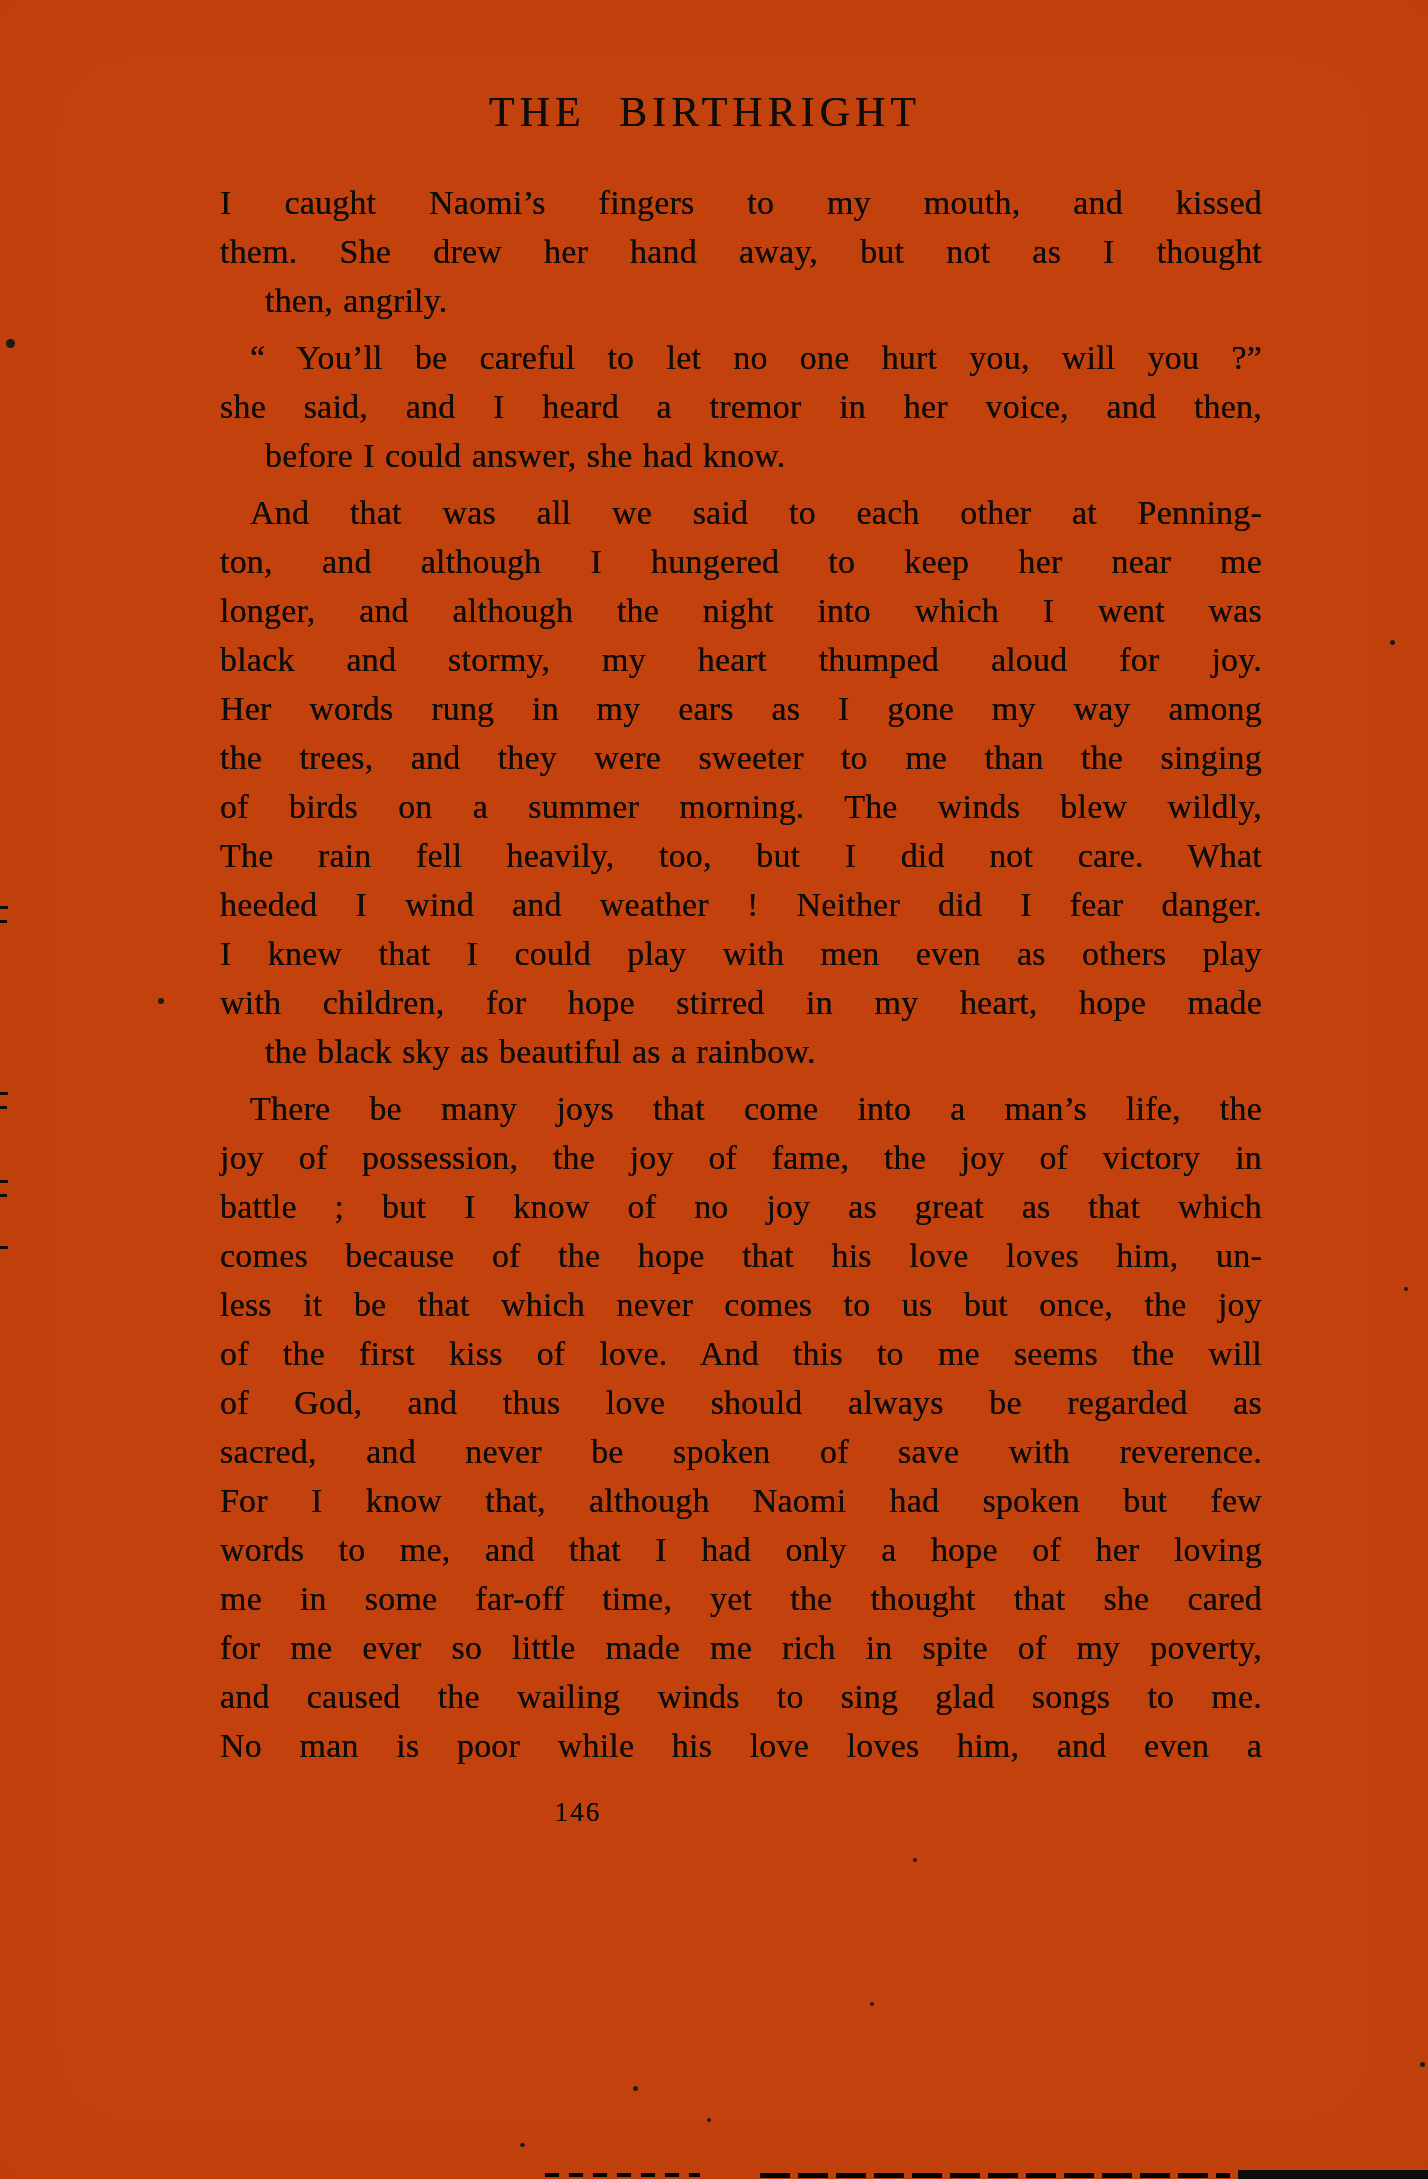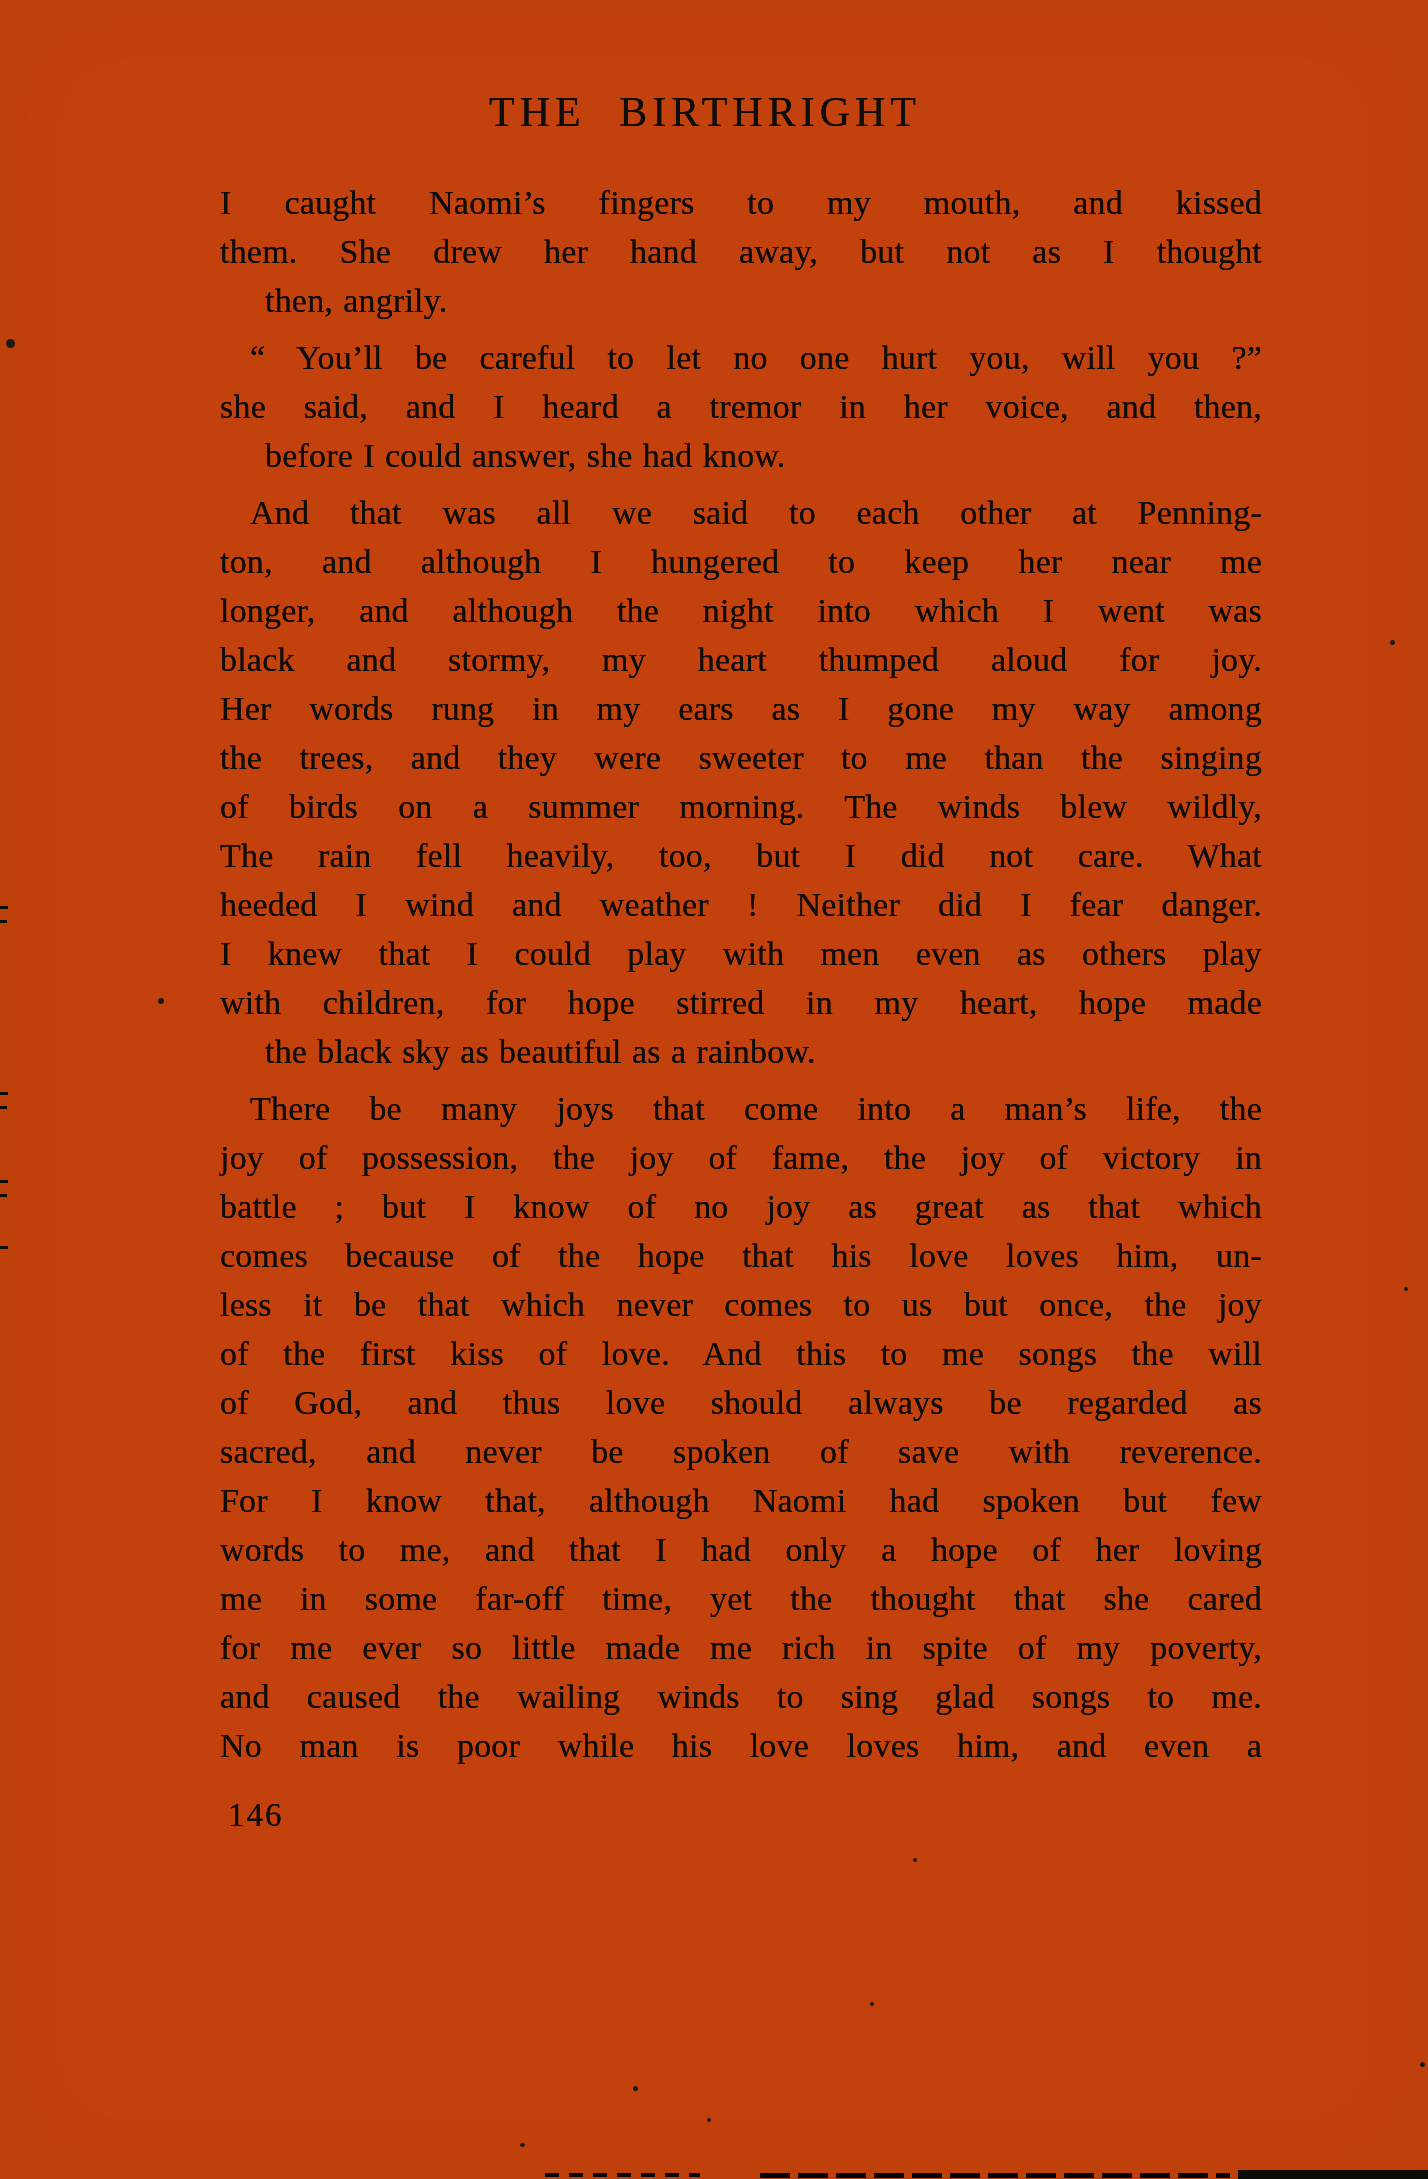--- a/index.html
+++ b/index.html
@@ -44,23 +44,24 @@
     word-spacing: 1.5px;
     letter-spacing: 0.2px;
     white-space: normal;
     text-shadow: 0 0 0.55px currentColor;
   }
   .line.indent { text-indent: 30px; margin-top: 8px; }
   .line.no-just { text-align-last: left; margin-left: 45px; }
   .page-number {
     position: absolute;
     top: 1797px;
-    left: 228px;
+    left: 220px;
     width: 716px;
-    font-size: 33px;
+    text-align: center;
+    font-size: 27px;
     letter-spacing: 2px;
     text-shadow: 0 0 0.55px currentColor;
   }
   
   .speck {
     position: absolute;
     background: #1b1a18;
     border-radius: 50%;
   }
   .edge-mark {
@@ -92,21 +93,21 @@
       <div class="line">The rain fell heavily, too, but I did not care.  What</div>
       <div class="line">heeded I wind and weather !  Neither did I fear danger.</div>
       <div class="line">I knew that I could play with men even as others play</div>
       <div class="line">with children, for hope stirred in my heart, hope made</div>
       <div class="line no-just">the black sky as beautiful as a rainbow.</div>
       <div class="line indent">There be many joys that come into a man’s life, the</div>
       <div class="line">joy of possession, the joy of fame, the joy of victory in</div>
       <div class="line">battle ; but I know of no joy as great as that which</div>
       <div class="line">comes because of the hope that his love loves him, un-</div>
       <div class="line">less it be that which never comes to us but once, the joy</div>
-      <div class="line">of the first kiss of love.  And this to me songs the will</div>
+      <div class="line">of the first kiss of love.  And this to me seems the will</div>
       <div class="line">of God, and thus love should always be regarded as</div>
       <div class="line">sacred, and never be spoken of save with reverence.</div>
       <div class="line">For I know that, although Naomi had spoken but few</div>
       <div class="line">words to me, and that I had only a hope of her loving</div>
       <div class="line">me in some far-off time, yet the thought that she cared</div>
       <div class="line">for me ever so little made me rich in spite of my poverty,</div>
       <div class="line">and caused the wailing winds to sing glad songs to me.</div>
       <div class="line">No man is poor while his love loves him, and even a</div>
     </div>
 

